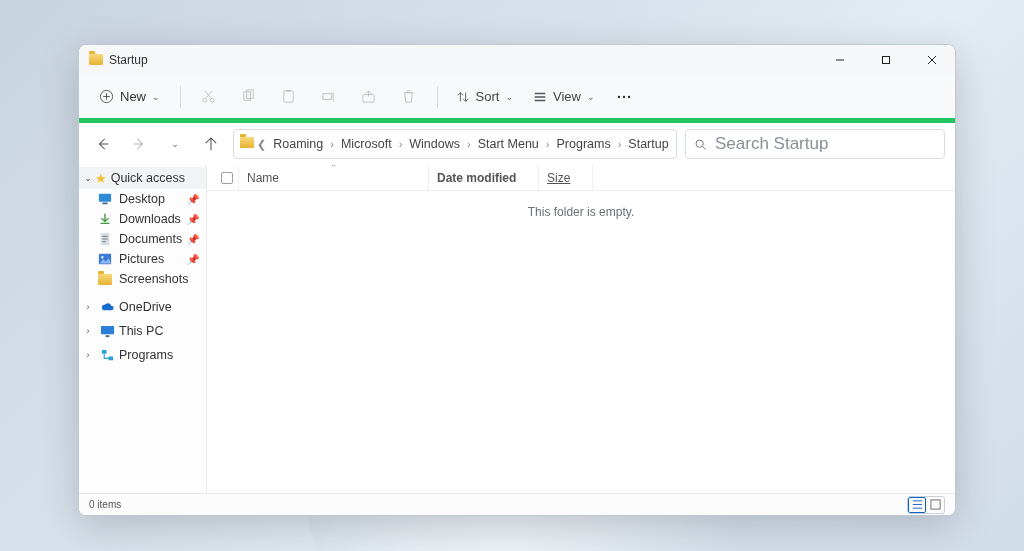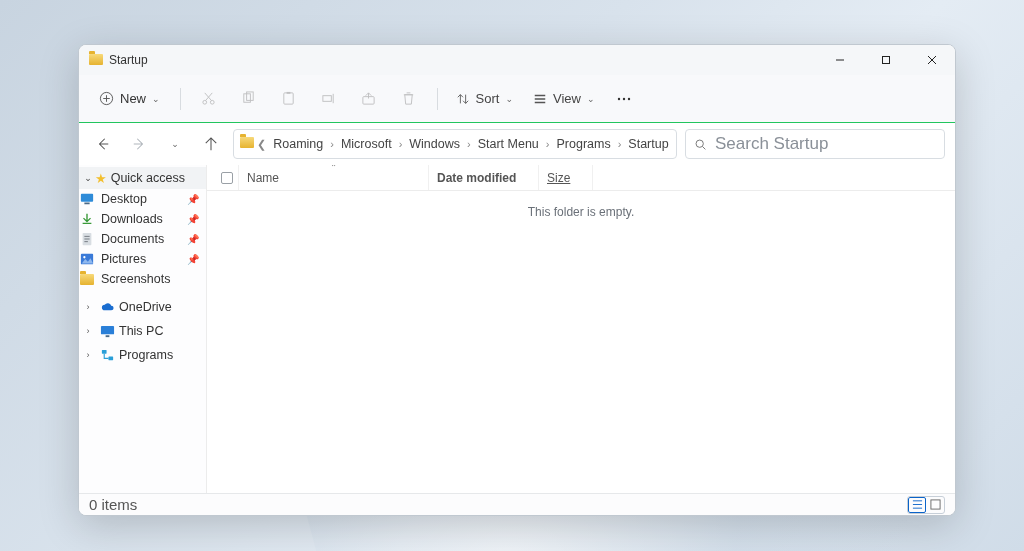--- a/index.html
+++ b/index.html
@@ -46,21 +46,21 @@
   }
   .win-btn svg { width: 10px; height: 10px; }
   
   .toolbar {
     height: 48px;
     display: flex;
     align-items: center;
     padding: 0 10px;
     gap: 4px;
     background: #f8f9fb;
-    border-bottom: 1px solid #22c55e;
+    border-bottom: 5px solid #22c55e;
   }
   .new-btn {
     display: flex; align-items: center;
     height: 32px; padding: 0 10px;
     border-radius: 4px;
     font-size: 13px; color: #333;
     gap: 6px;
   }
   .icon-btn {
     width: 36px; height: 32px;
@@ -138,21 +138,21 @@
   }
   .side-group-header {
     display: flex; align-items: center;
     height: 22px; padding-left: 2px;
     background: #f1f3f5;
   }
   .side-group-header .chev-s { width: 14px; text-align:center; font-size:9px; color:#444;}
   .side-group-header .star { color:#f3bf2e; margin-right:4px; font-size:13px;}
   .side-item {
     display: flex; align-items: center;
-    height: 20px; 
+    height: 20px; padding-left: 18px;
     gap: 6px;
     position: relative;
   }
   .side-item .pin { position:absolute; right:6px; color:#9aa0a6; font-size:10px;}
   .side-root {
     display: flex; align-items: center;
     height: 24px; padding-left: 2px;
     gap: 4px;
   }
   .side-root .chev-s { width: 14px; text-align:center; font-size:9px; color:#555;}
@@ -184,21 +184,21 @@
     color: #6a7078;
     padding-top: 14px;
   }
   
   .statusbar {
     height: 22px;
     border-top: 1px solid #e6e8ea;
     display: flex;
     align-items: center;
     padding: 0 10px;
-    font-size: 15px;
+    font-size: 10px;
     color: #555;
     background: #fcfcfd;
   }
   .statusbar .spacer { flex:1; }
   .view-toggle {
     display:flex; gap:0;
     border:1px solid #c7cfd8; border-radius:3px; overflow:hidden;
   }
   .view-toggle .vt-btn { width:18px; height:16px; display:flex; align-items:center; justify-content:center; font-size:10px;}
   .view-toggle .vt-btn.active { border:1px solid #0a63c9; color:#0a63c9; border-radius:2px;}

